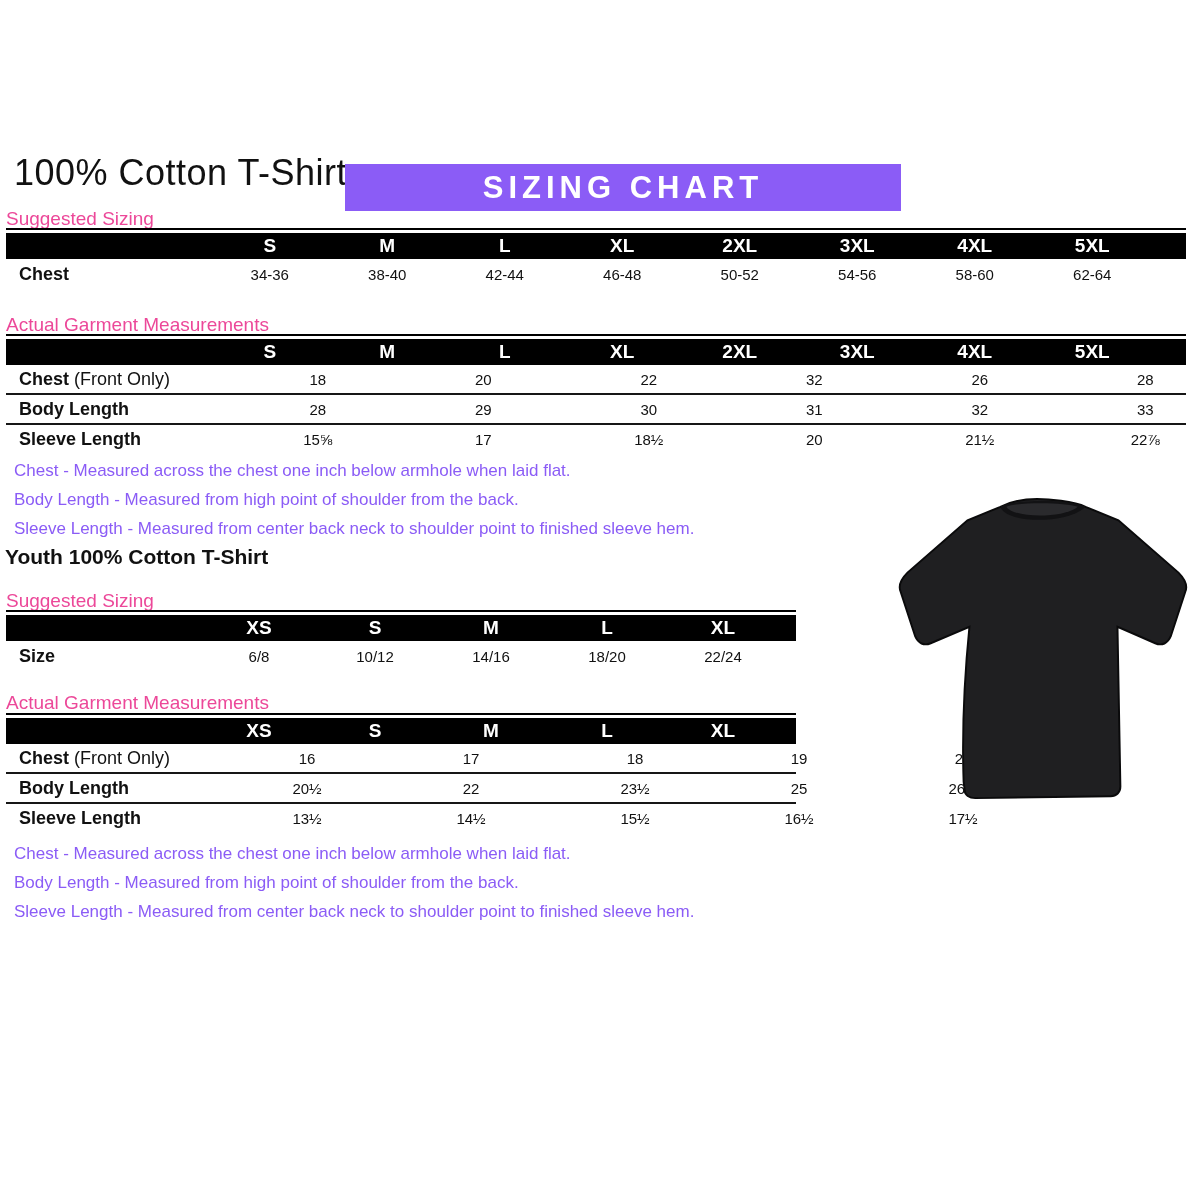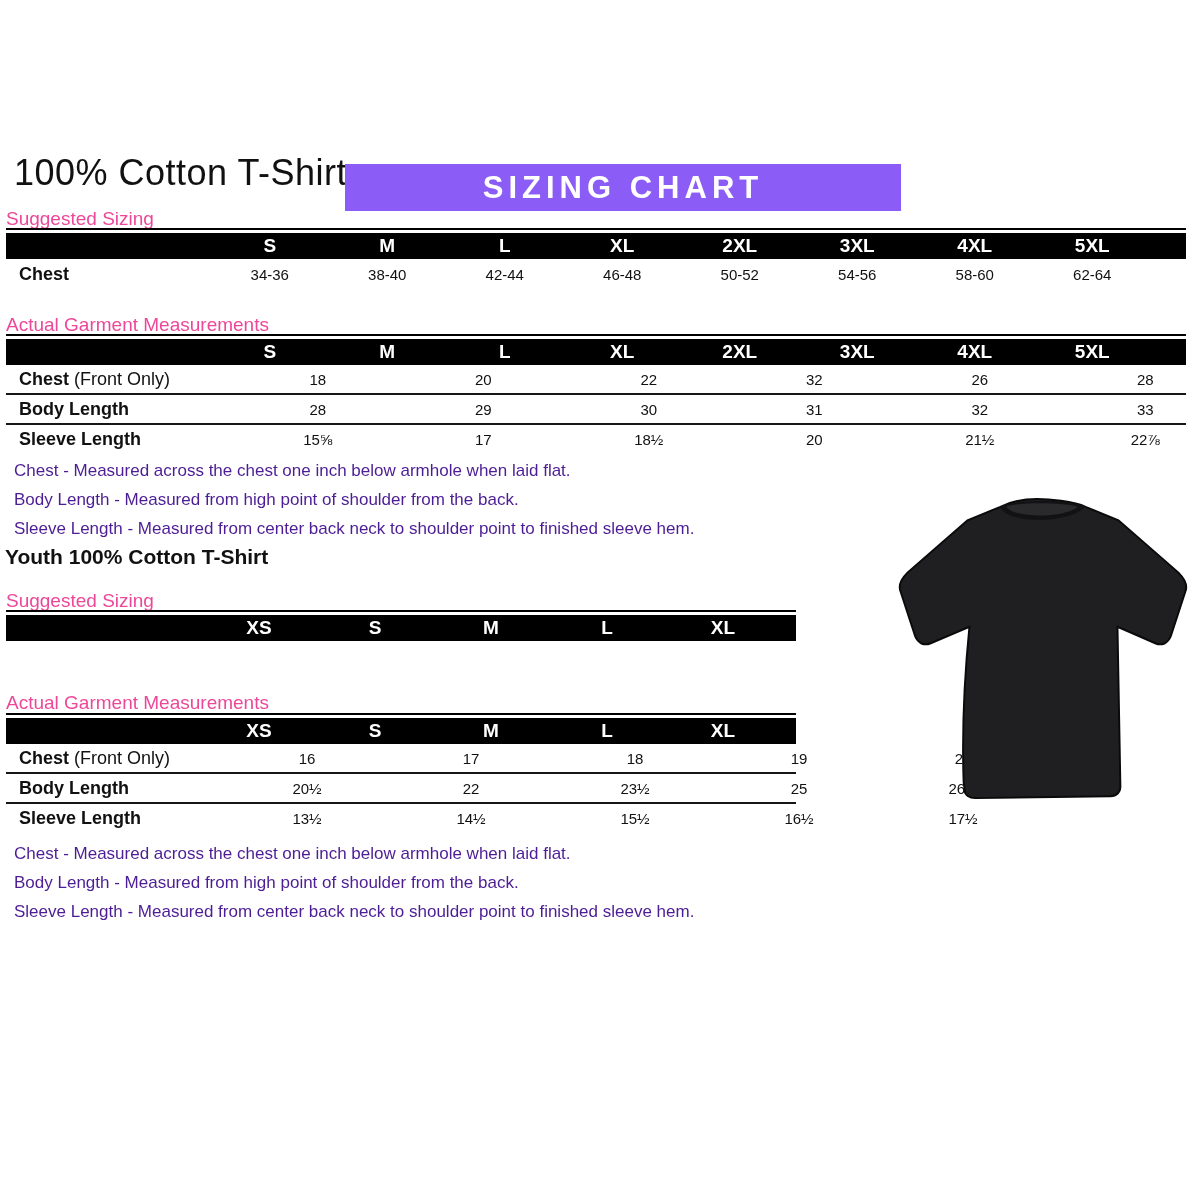--- a/index.html
+++ b/index.html
@@ -40,21 +40,21 @@
   .rlabel{padding-left:13px;font-size:18px;font-weight:bold;white-space:nowrap;}
   .rlabel .suffix{font-weight:normal;}
   .val{text-align:center;font-size:15px;}
 
   #tbl-adult-suggested{top:228px;}
   #tbl-adult-actual{top:334px;}
   #tbl-youth-suggested{top:610px;}
   #tbl-youth-actual{top:713px;}
 
   
-  .notes{left:14px;font-size:17px;line-height:29px;color:#4c1d95;}
+  .notes{left:14px;font-size:17px;line-height:29px;color:#8b5cf6;}
   .notes div{white-space:nowrap;}
   #adult-notes{top:456px;}
   #youth-notes{top:839px;}
 
   
   #tee{left:892px;top:490px;width:300px;height:322px;}
 </style>
 </head>
 <body>
 
@@ -145,20 +145,28 @@
 
 <div class="abs sec-label" id="youth-suggested-label">Suggested Sizing</div>
 <div class="abs tbl youth-w suggested" id="tbl-youth-suggested">
     <div class="row t-head">
       <div></div>
       <div class="col-h">XS</div>
       <div class="col-h">S</div>
       <div class="col-h">M</div>
       <div class="col-h">L</div>
       <div class="col-h">XL</div>
+    </div>
+    <div class="row data-row">
+      <div class="rlabel">Size</div>
+      <div class="val">6/8</div>
+      <div class="val">10/12</div>
+      <div class="val">14/16</div>
+      <div class="val">18/20</div>
+      <div class="val">22/24</div>
     </div>
   </div>
 
 <div class="abs sec-label" id="youth-actual-label">Actual Garment Measurements</div>
 <div class="abs tbl youth-w actual" id="tbl-youth-actual">
     <div class="row t-head">
       <div></div>
       <div class="col-h">XS</div>
       <div class="col-h">S</div>
       <div class="col-h">M</div>

